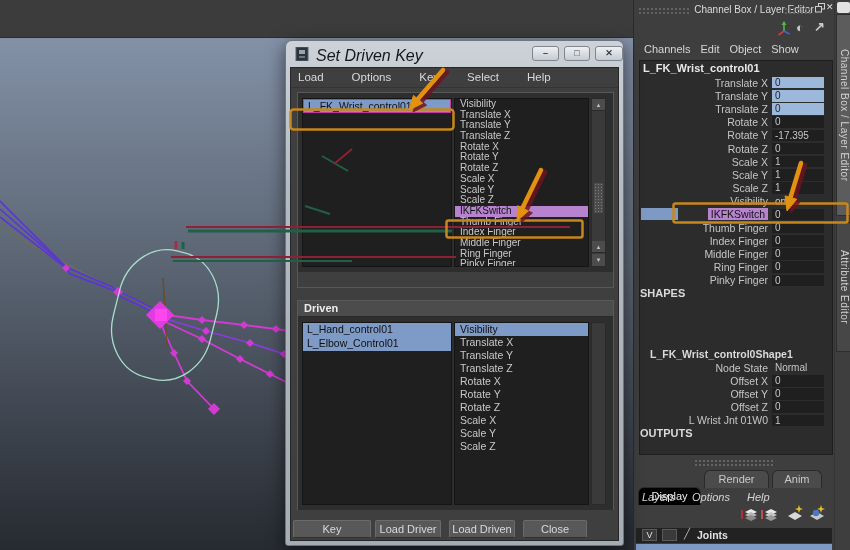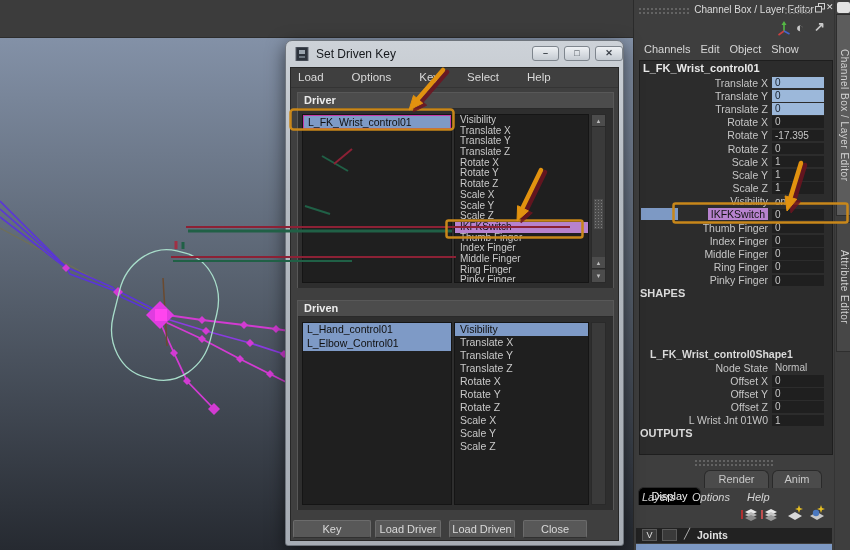--- a/index.html
+++ b/index.html
@@ -307,38 +307,37 @@
   </div>
 
   <div id="sdk">
 
     <div class="abs" style="left:0;top:0;width:100%;height:26px;">
       <svg class="abs" style="left:9px;top:6px;" width="14" height="14">
         <rect x="1" y="0" width="12" height="14" fill="#2d333c" stroke="#5c636c"></rect>
         <rect x="4" y="3" width="6" height="4" fill="#9aa4ae"></rect>
         <rect x="4" y="9" width="6" height="2" fill="#6c7680"></rect>
       </svg>
-      <span class="abs" style="left:30px;top:6px;font-size:12px;color:#15181c;">Set Driven Key</span>
+      <span class="abs" style="left:30px;top:6px;font-size:16px;color:#15181c;font-style:italic;">Set Driven Key</span>
       <div class="winbtn" style="left:246px;width:27px;">–</div>
       <div class="winbtn" style="left:278px;width:26px;">□</div>
       <div class="winbtn" style="left:309px;width:28px;">✕</div>
     </div>
 
     <div id="sdk-content">
 
       <div id="sdk-menubar">
         <span>Load</span>
         <span>Options</span>
         <span>Key</span>
         <span>Select</span>
         <span>Help</span>
       </div>
 
       <div class="group" style="top:24px;height:196px;">
-        <div class="group-header">Driver</div>
         <div class="group-body" style="height:179px;">
 
           <div class="list" style="left:4px;top:5px;width:150px;height:169px;">
             <div class="obj sel" style="border:1px solid #c438a8;">L_FK_Wrist_control01</div>
           </div>
 
           <div class="list" style="left:156px;top:5px;width:135px;height:169px;">
             <div class="li">Visibility</div>
             <div class="li">Translate X</div>
             <div class="li">Translate Y</div>

